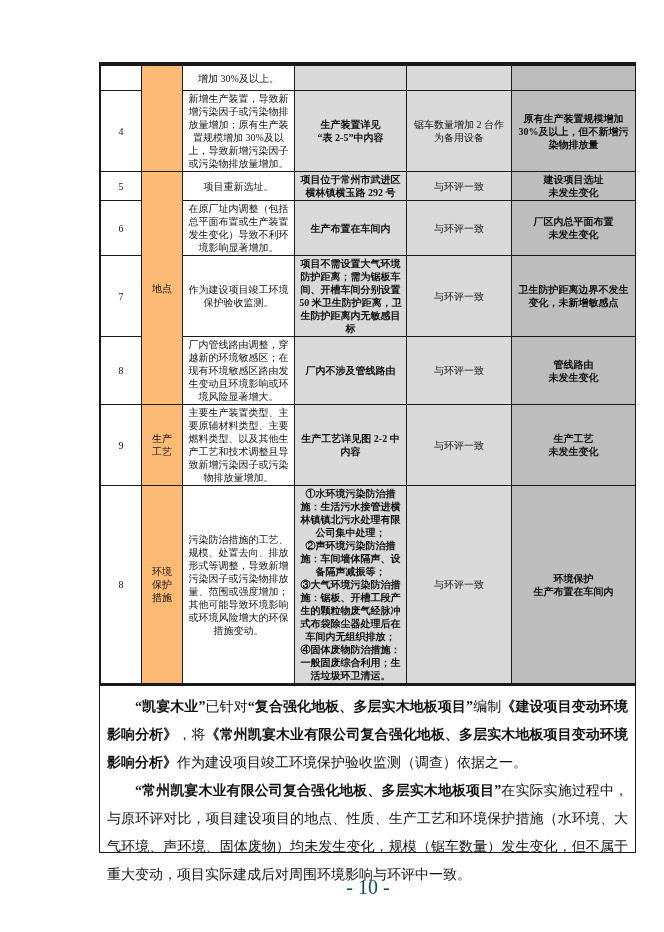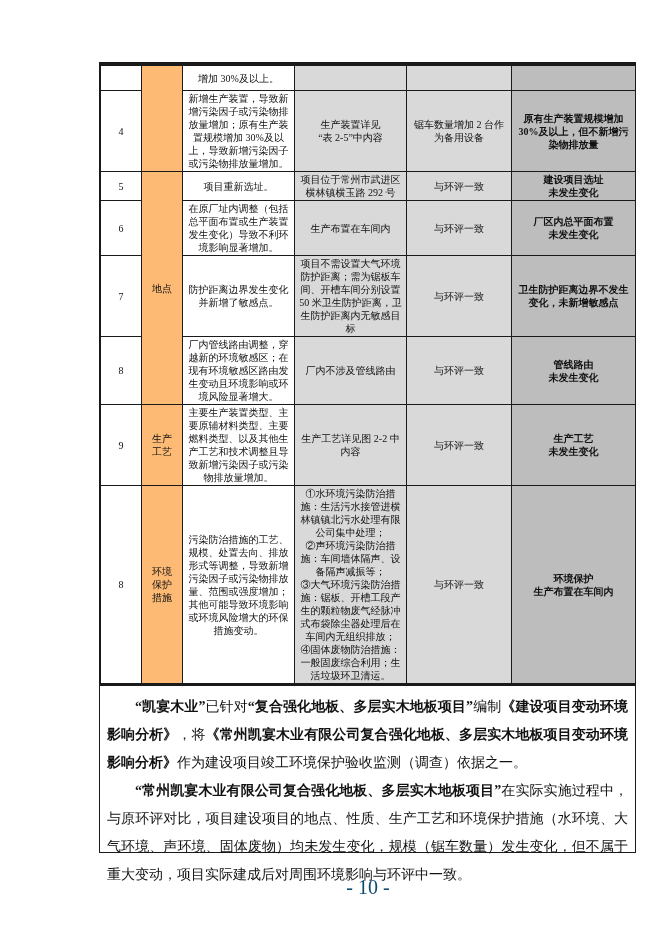--- a/index.html
+++ b/index.html
@@ -27,21 +27,21 @@
     border:1px solid var(--line);
     font-size:10px;line-height:13px;
     text-align:center;vertical-align:middle;
     padding:1px 3px;box-sizing:border-box;
     white-space:pre-line;
     overflow:hidden;
   }
   td.c-no{background:#fff;}
   td.c-cat{background:#fdba74;}
   td.c-crit{background:#fff;}
-  td.c-act{background:var(--cell-gray);}
+  td.c-act{background:var(--cell-gray);font-weight:bold;}
   td.c-comp{background:var(--cell-gray);}
   td.c-concl{background:var(--cell-dark-gray);font-weight:bold;}
   td.left{text-align:left;}
   .paras{
     padding:7px 7px 0 7px;
     font-size:14px;line-height:28px;
     text-align:justify;
   }
   .paras p{margin:0;text-indent:2em;}
   .paras b{font-weight:bold;}
@@ -94,21 +94,21 @@
       <tr style="height:44px">
         <td class="c-no">6</td>
         <td class="c-crit">在原厂址内调整（包括总平面布置或生产装置发生变化）导致不利环境影响显著增加。</td>
         <td class="c-act">生产布置在车间内</td>
         <td class="c-comp">与环评一致</td>
         <td class="c-concl">厂区内总平面布置
 未发生变化</td>
       </tr>
       <tr style="height:70px">
         <td class="c-no">7</td>
-        <td class="c-crit">防护距离边界发生变化并新增了敏感点。</td>
+        <td class="c-crit">作为建设项目竣工环境保护验收监测。</td>
         <td class="c-act">项目不需设置大气环境防护距离；需为锯板车间、开槽车间分别设置 50 米卫生防护距离，卫生防护距离内无敏感目标</td>
         <td class="c-comp">与环评一致</td>
         <td class="c-concl">卫生防护距离边界不发生变化，未新增敏感点</td>
       </tr>
       <tr style="height:65px">
         <td class="c-no">8</td>
         <td class="c-crit">厂内管线路由调整，穿越新的环境敏感区；在现有环境敏感区路由发生变动且环境影响或环境风险显著增大。</td>
         <td class="c-act">厂内不涉及管线路由</td>
         <td class="c-comp">与环评一致</td>
         <td class="c-concl">管线路由

